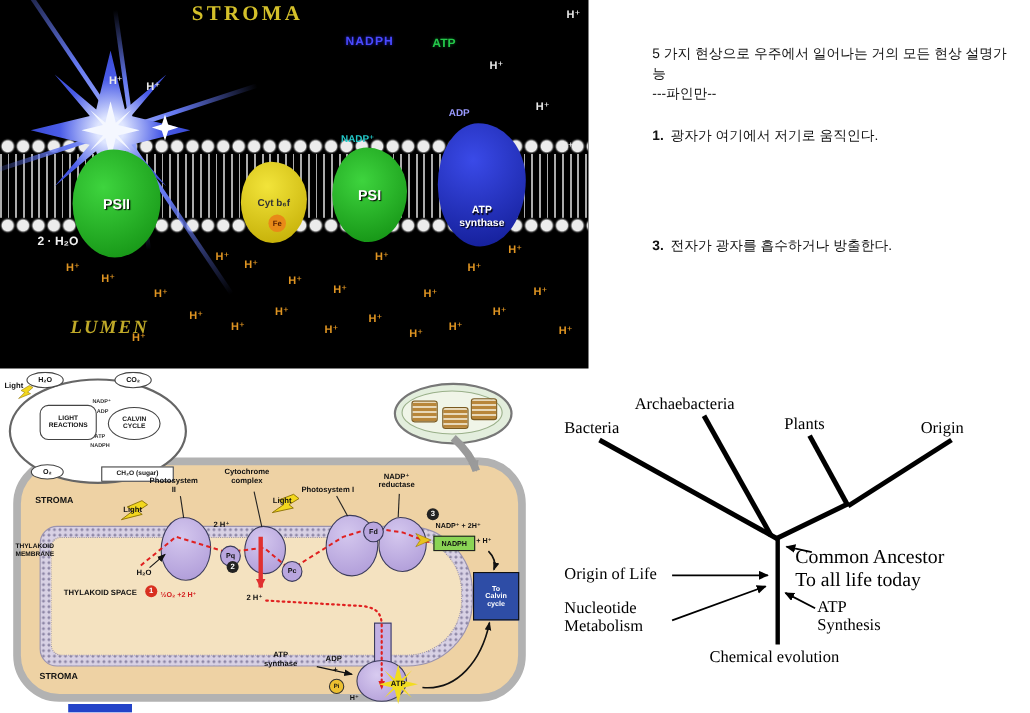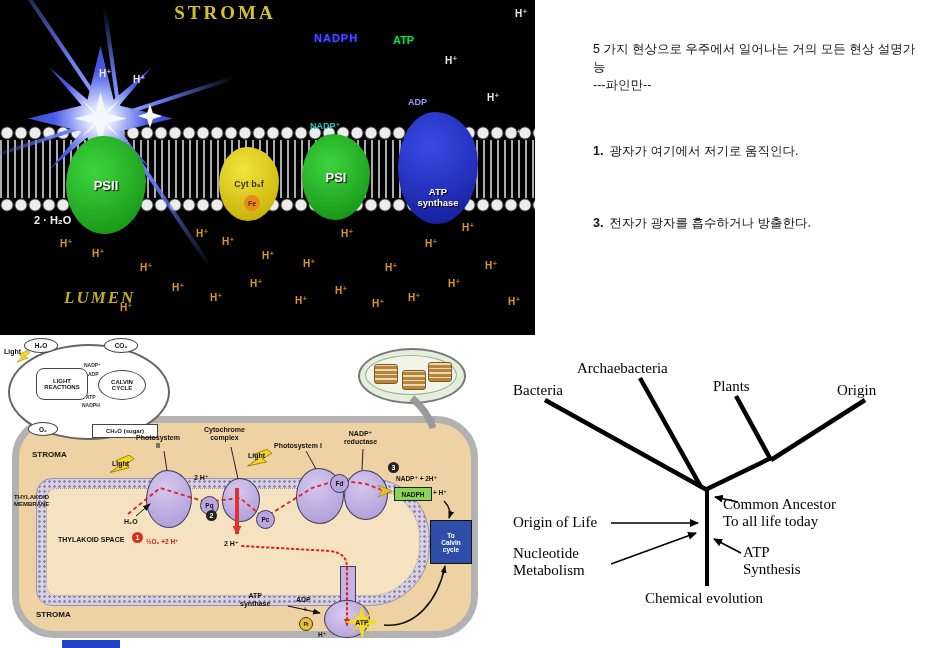--- a/index.html
+++ b/index.html
@@ -99,21 +99,21 @@
   .granum{position:absolute;width:22px;height:18px;border-radius:3px;
           background:repeating-linear-gradient(0deg,#b8863a 0 3px,#e8d8b8 3px 4.5px);border:1px solid #7a5a20;}
   .fig-svg{position:absolute;left:0;top:0;width:490px;height:310px;z-index:5;pointer-events:none;}
   .blue-bar{position:absolute;left:62px;top:302px;width:58px;height:8px;background:#2343c8;z-index:8;}
 
   
   .tree{position:absolute;left:495px;top:340px;width:441px;height:308px;background:#fff;
         font-family:"Liberation Serif","DejaVu Serif",serif;}
   .tree-svg{position:absolute;left:0;top:0;width:441px;height:308px;}
   .tlab{position:absolute;font-size:15px;color:#000;z-index:3;line-height:1.15;}
-  .tlab.small{font-size:15px;}
+  .tlab.small{font-size:18px;}
 </style>
 </head>
 <body>
 
 <div class="slide">
 
   <section class="photo">
     <div class="ray abs" style="left:-70px;top:116px;width:360px;transform:rotate(56deg);"></div>
     <div class="ray abs" style="left:-20px;top:116px;width:260px;transform:rotate(-18deg);"></div>
     <div class="ray abs" style="left:10px;top:116px;width:220px;transform:rotate(82deg);"></div>
@@ -179,21 +179,21 @@
     <span class="hion o" style="left:408px;top:292px;">H⁺</span>
     <span class="hion o" style="left:448px;top:278px;">H⁺</span>
     <span class="hion o" style="left:485px;top:260px;">H⁺</span>
     <span class="hion o" style="left:120px;top:302px;">H⁺</span>
     <span class="hion o" style="left:508px;top:296px;">H⁺</span>
   </section>
 
   <section class="korean">
     <p class="k-intro">5 가지 현상으로 우주에서 일어나는 거의 모든 현상 설명가능</p>
     <p class="k-attr">---파인만--</p>
-    <div class="k-item" style="top:78px;margin-top:28px;">
+    <div class="k-item" style="top:78px;">
       <span class="k-num">1.</span>
       <span>광자가 여기에서 저기로 움직인다.</span>
     </div>
     <div class="k-item" style="top:178px;">
       <span class="k-num">3.</span>
       <span>전자가 광자를 흡수하거나 방출한다.</span>
     </div>
   </section>
 
   <section class="figure">

